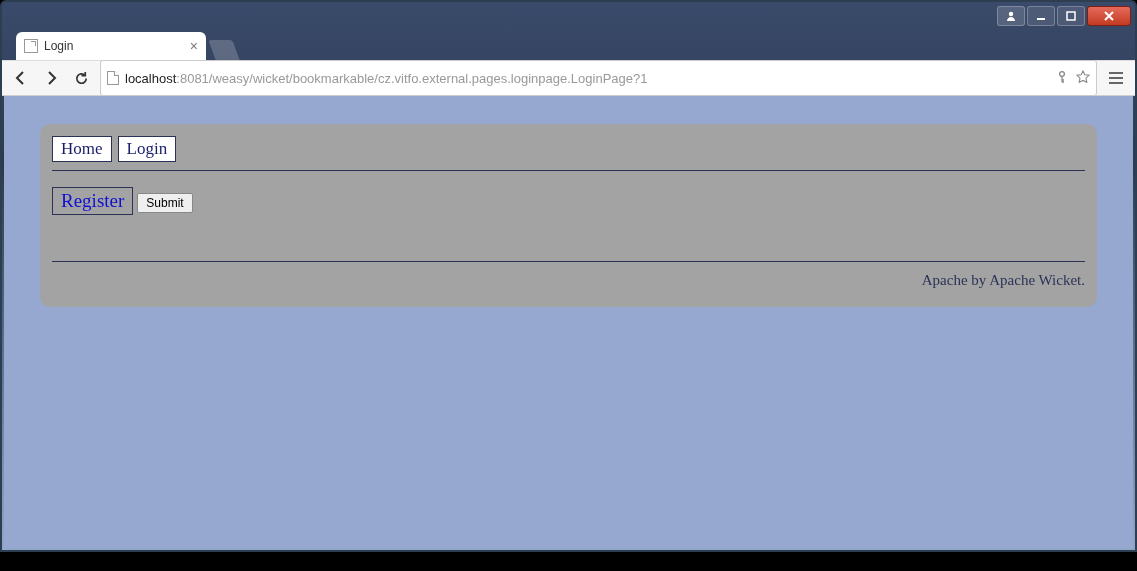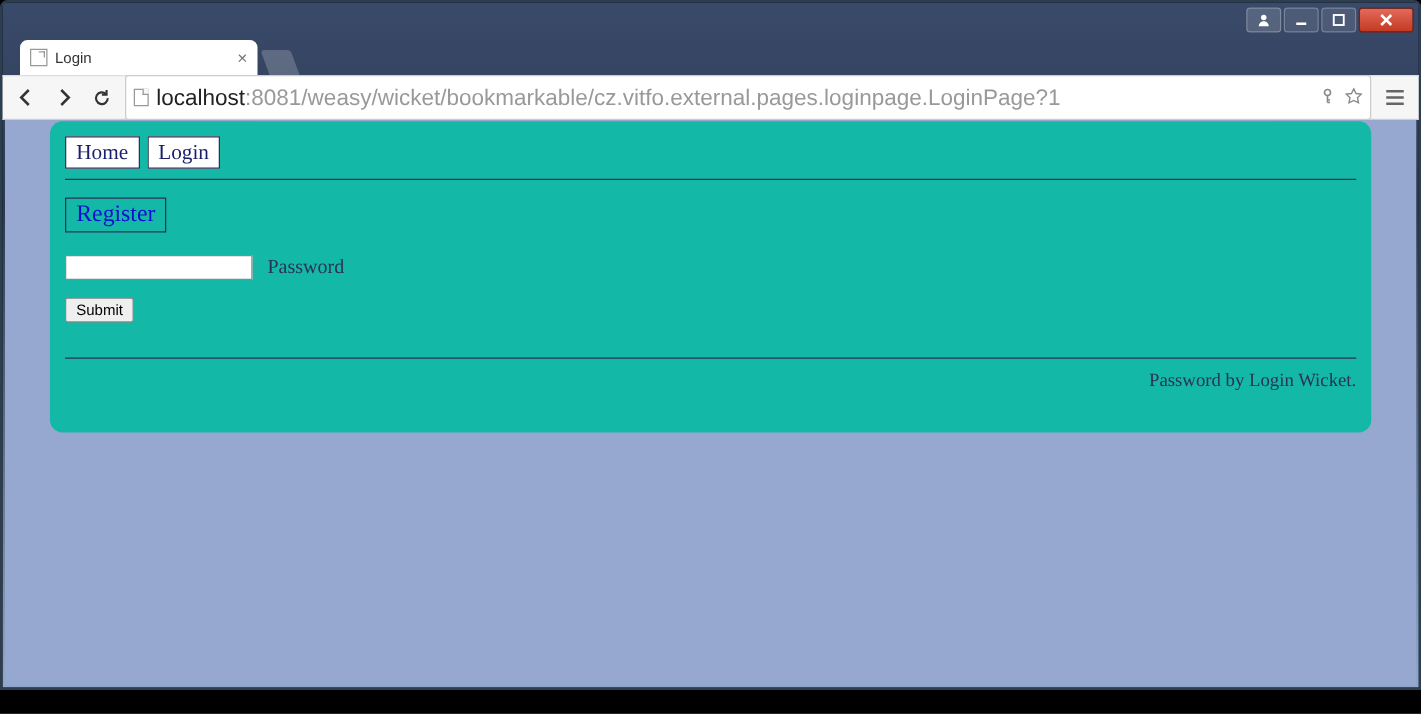--- a/index.html
+++ b/index.html
@@ -112,21 +112,21 @@
     }
     .omnibox {
       flex: 1;
       height: 26px;
       background: #fff;
       border: 1px solid #ccc;
       border-radius: 3px;
       display: flex;
       align-items: center;
       padding: 17px 6px;
-      font-size: 18px;
+      font-size: 13px;
       color: #888;
       gap: 6px;
     }
     .omnibox .page-favicon {
        width: 12px; height: 14px;
        border: 1px solid #999;
        background: #fff;
        position: relative;
     }
     .omnibox .page-favicon::after {
@@ -150,24 +150,24 @@
     .menu-btn span { display:block; width:14px; height:2px; background:#666; }
     
     .viewport {
       position: absolute;
       top: 94px; 
       left: 2px; right: 2px; bottom: 2px;
       background: #96a8d0;
       overflow: auto;
     }
     .page-card {
-      background: #14b8a6;
-      margin: 1px 36px;
+      background: #a3a3a3;
+      margin: 28px 36px;
       border-radius: 10px;
-      padding: 12px 12px 26px 12px;
+      padding: 12px 12px 12px 12px;
       font-family: Georgia, "Times New Roman", serif;
       color: #2b3256;
     }
     .nav-links {
       display: flex;
       gap: 6px;
       margin-bottom: 8px;
     }
     .link-box {
       border: 1px solid #2b3256;
@@ -316,25 +316,21 @@
     <div class="page-card">
 
       <div class="nav-links">
         <span class="link-box">Home</span>
         <span class="link-box">Login</span>
       </div>
       <hr class="sep">
 
       <span class="register-box">Register</span>
 
-      <div class="form-row">
-        <input type="password" value="" style="">
-        <label>Password</label>
-      </div>
       <button class="submit-btn">Submit</button>
 
       <hr class="sep2">
       <div class="footer">
-        <span>Password by </span><a href="#">Login Wicket</a><span>.</span>
+        <span>Apache by </span><a href="#">Apache Wicket</a><span>.</span>
       </div>
     </div>
   </div>
 </div>
 
 </body></html>

